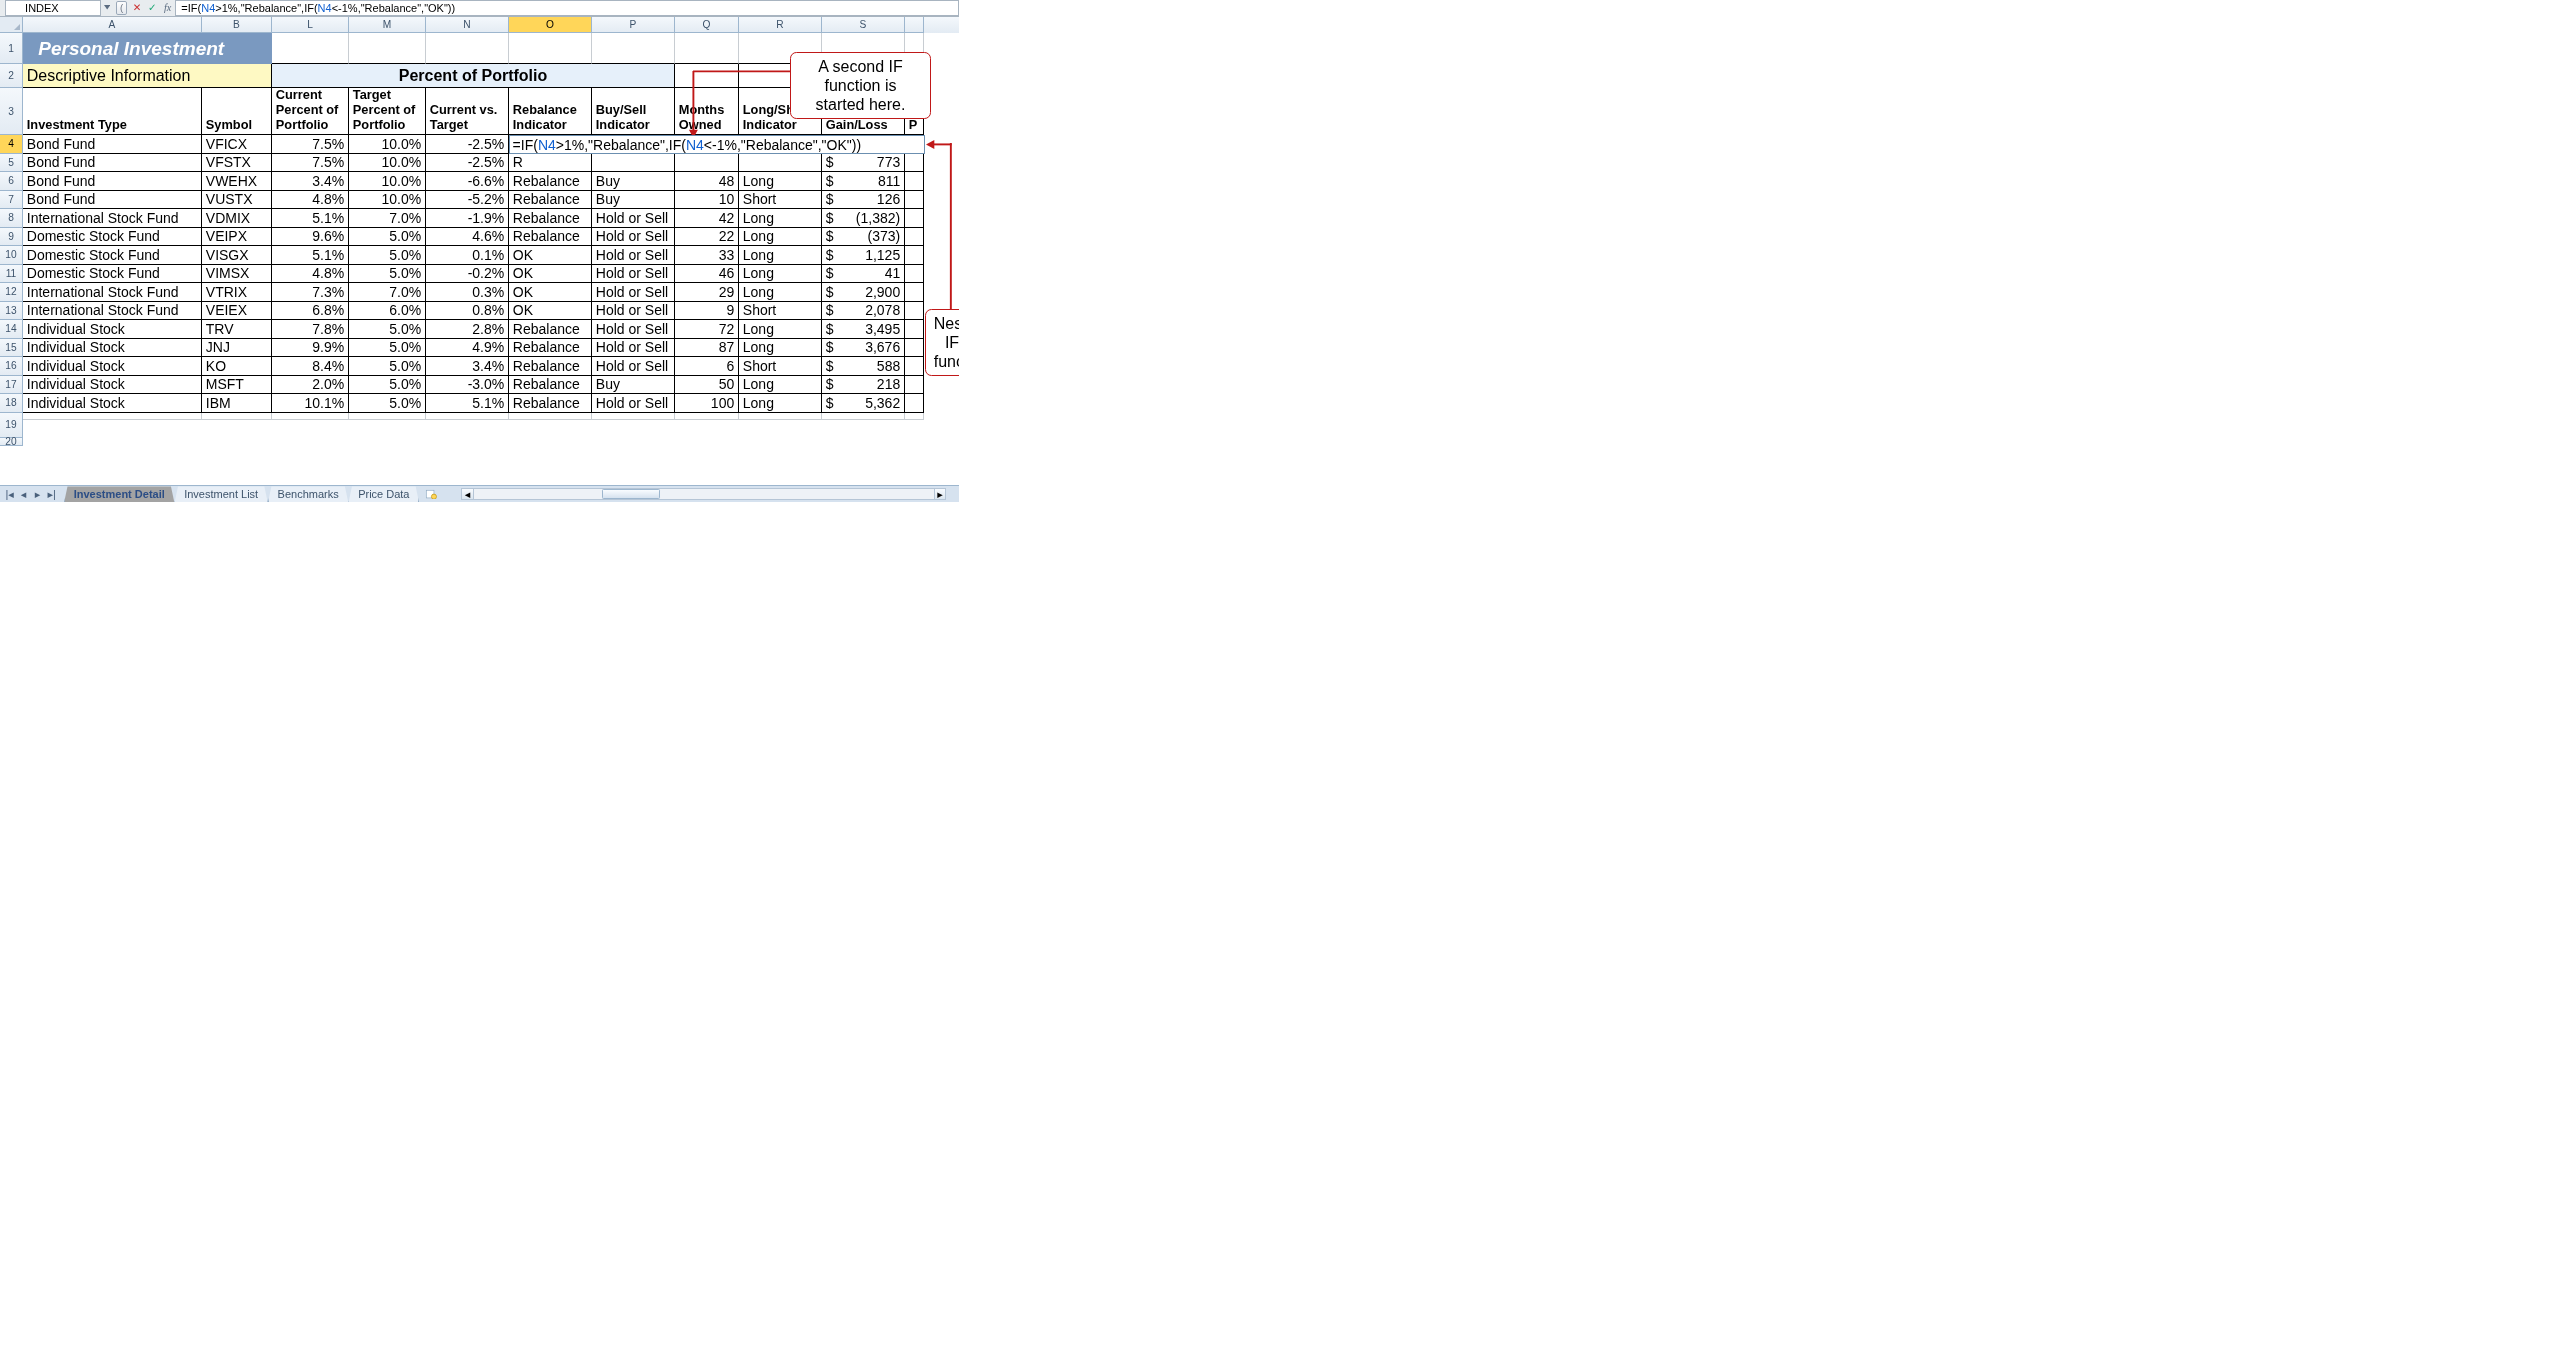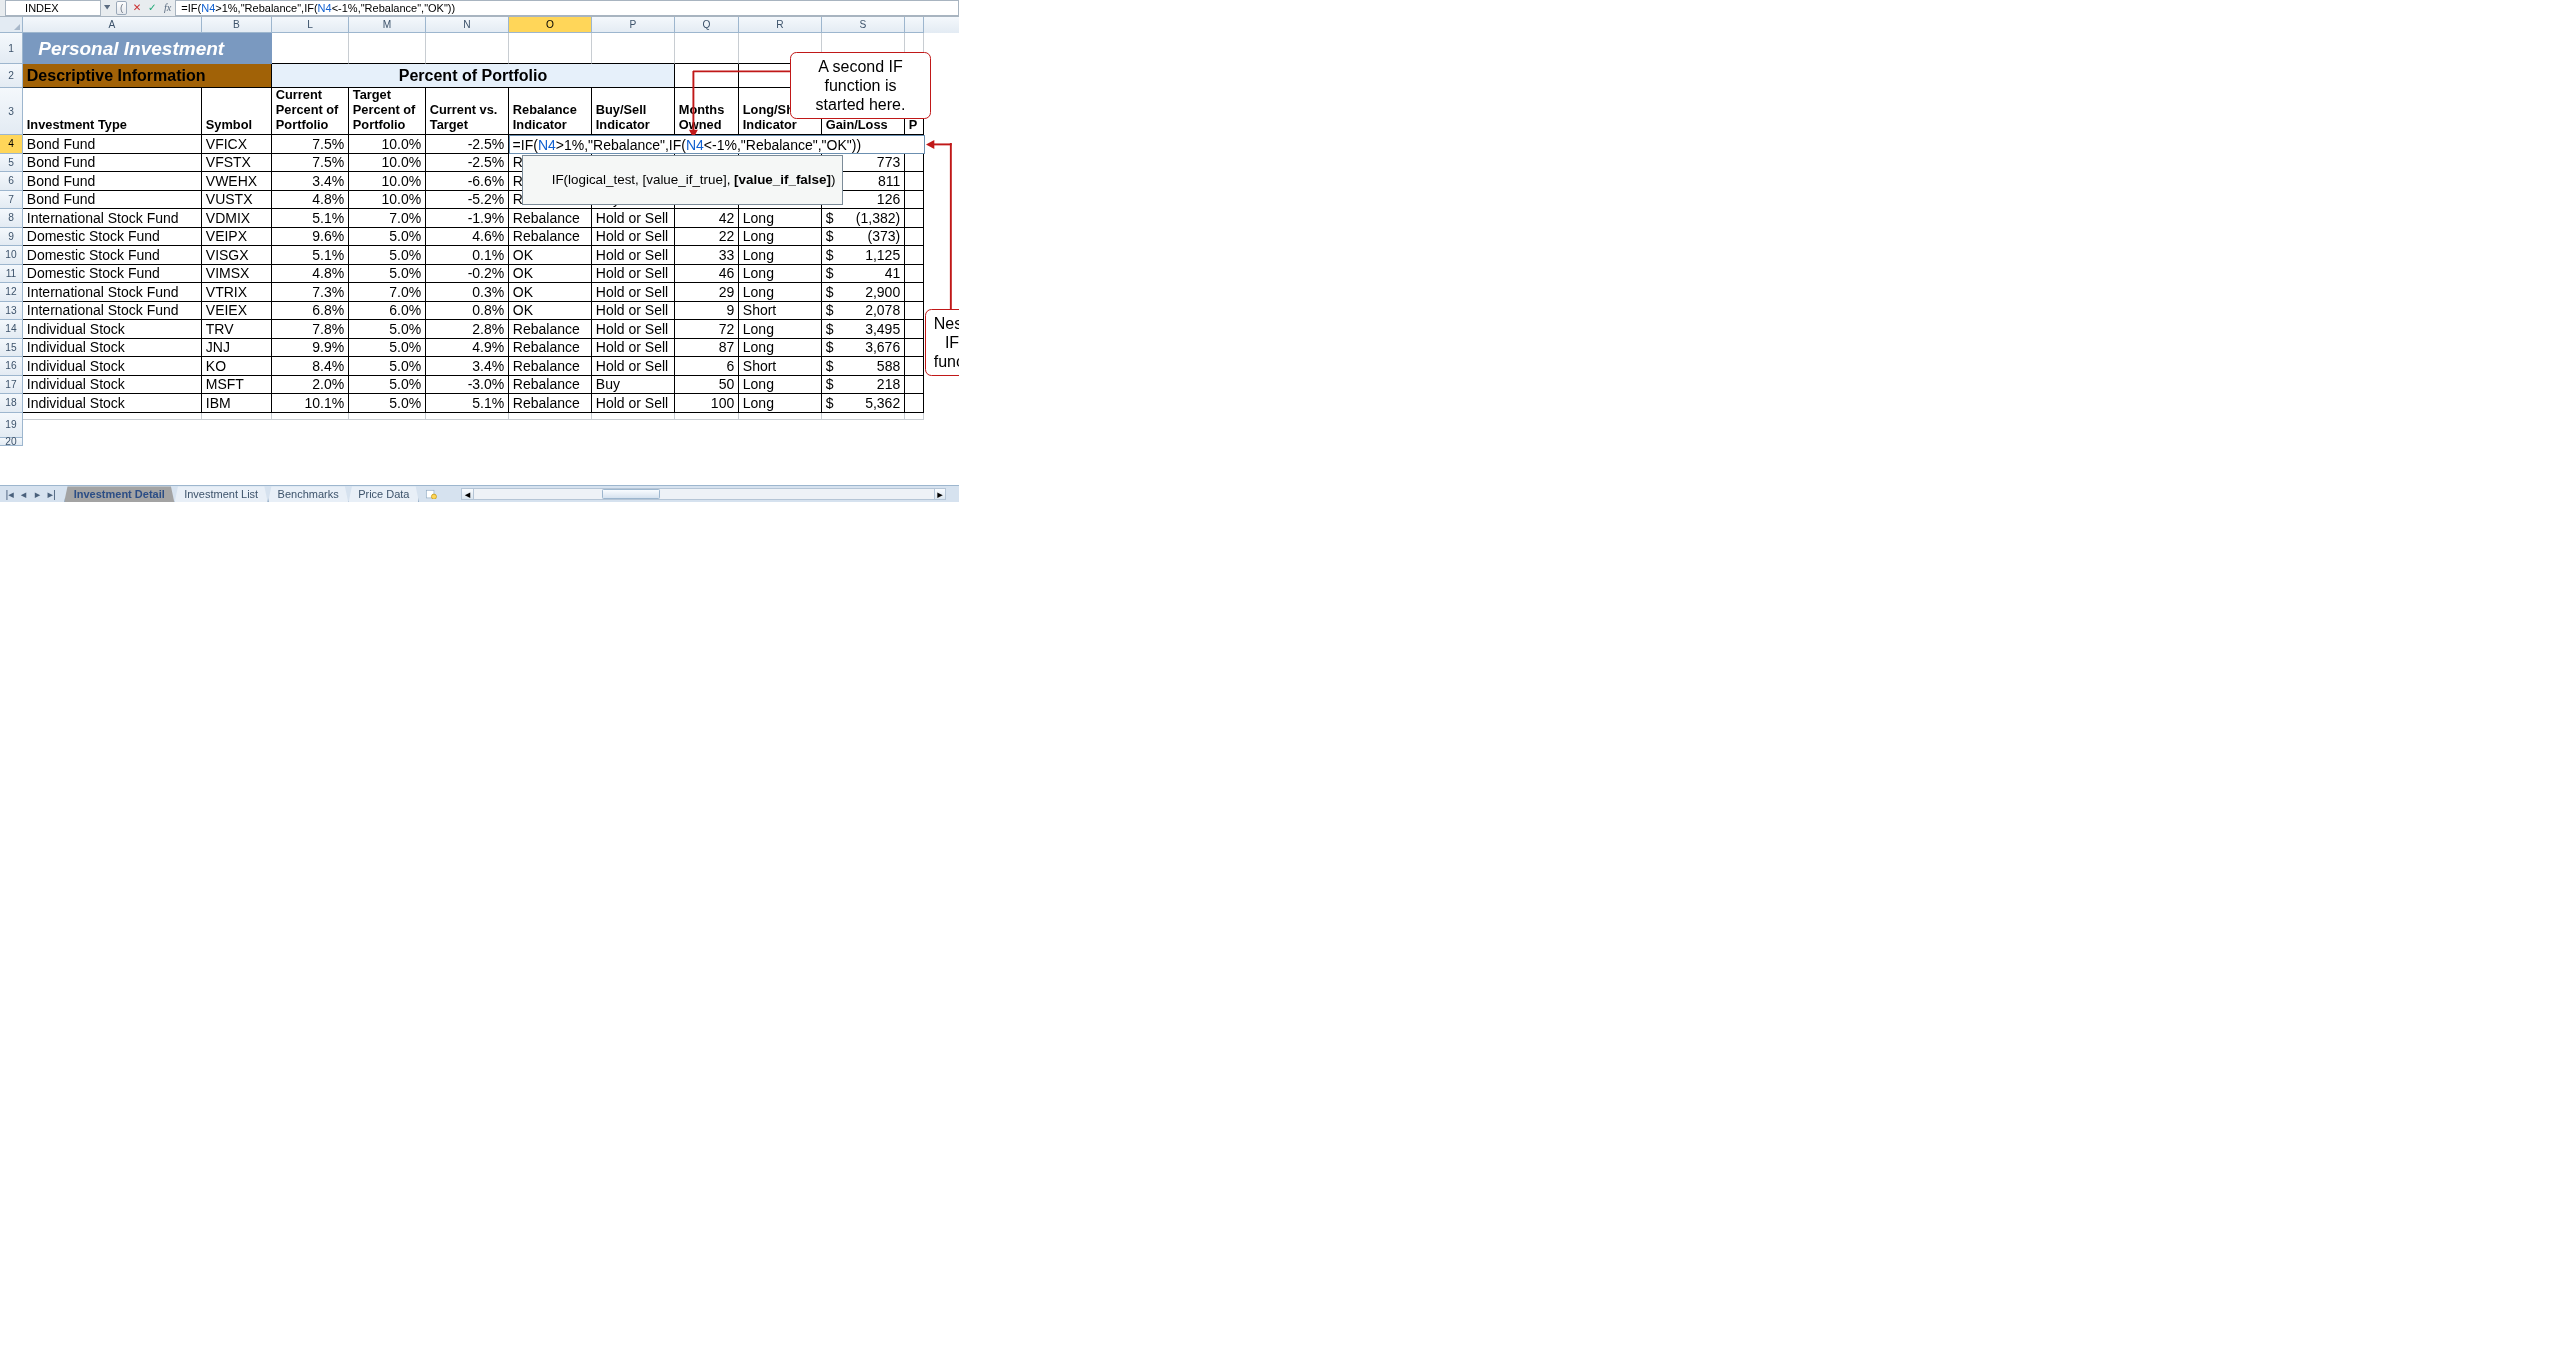--- a/index.html
+++ b/index.html
@@ -176,22 +176,22 @@
     background: #7a99c0;
     color: #fff;
     font-weight: bold;
     font-style: italic;
     font-size: 19px;
     font-family: Liberation Sans, sans-serif;
     border: none;
     padding-left: 15.3px;
   }
   .sub-left {
-    background: #a16207;
-    font-weight: bold;
+    background: #fef9c3;
+    font-weight: normal;
     font-size: 16px;
   }
   .sub-right {
     background: #e6f0fa;
     font-weight: bold;
     font-size: 16px;
   }
   .head-cell {
     background: #fff;
     font-weight: bold;
@@ -655,23 +655,20 @@
       <div class="cell thin wQ"></div>
       <div class="cell thin wR"></div>
       <div class="cell thin wS"></div>
       <div class="cell thin wT"></div>
     </div>
 
     <div class="edit-overlay" style="left:486px; top:102px; width:416px; height:19px;">
       <span class="syntax">=IF(</span><span class="ref">N4</span><span class="syntax">&gt;1%,"Rebalance",IF(</span><span class="ref">N4</span><span class="syntax">&lt;-1%,"Rebalance","OK"))</span>
     </div>
 
-    <div class="tooltip" style="left:499px; top:122px;">
-      <span>IF(</span><span>logical_test</span>, <span>[value_if_true]</span>, <span class="cur-arg">[value_if_false]</span><span>)</span>
-    </div>
 
     <svg class="arrow-svg" style="left:664px; top:38px; width:12.8px; height:67px;" viewBox="0 0 20 105" width="12.8" height="67">
       <line x1="10" y1="0" x2="10" y2="98" stroke="#c01818" stroke-width="3"></line>
       <polygon points="10,105 3,92 17,92" fill="#c01818"></polygon>
     </svg>
     <svg class="arrow-svg" style="left:670px; top:32px; width:102px; height:12.8px;" viewBox="0 0 160 20" width="102" height="12.8">
       <line x1="0" y1="10" x2="160" y2="10" stroke="#c01818" stroke-width="3"></line>
     </svg>
     <div class="callout" style="left:767px; top:19px; width:141px;">
       <span>A second IF function is started here.</span>

